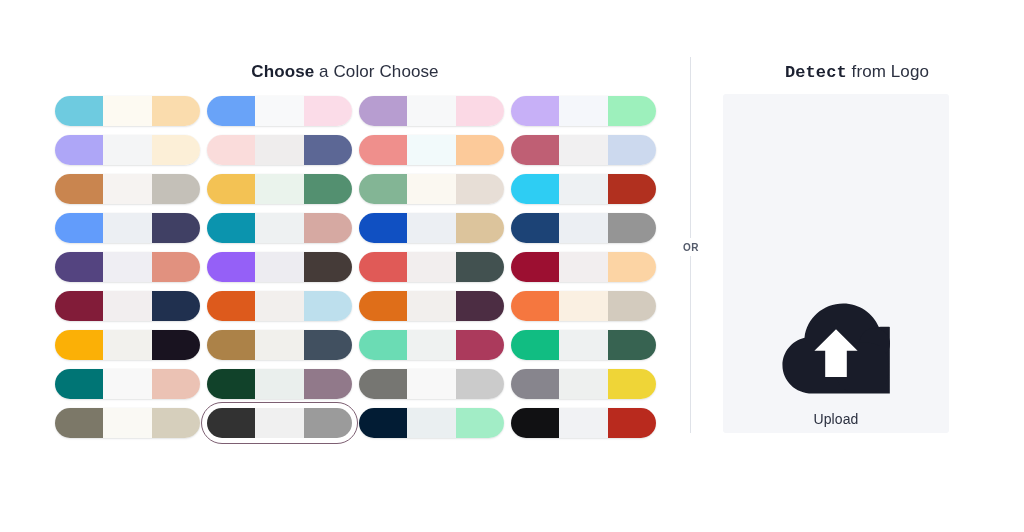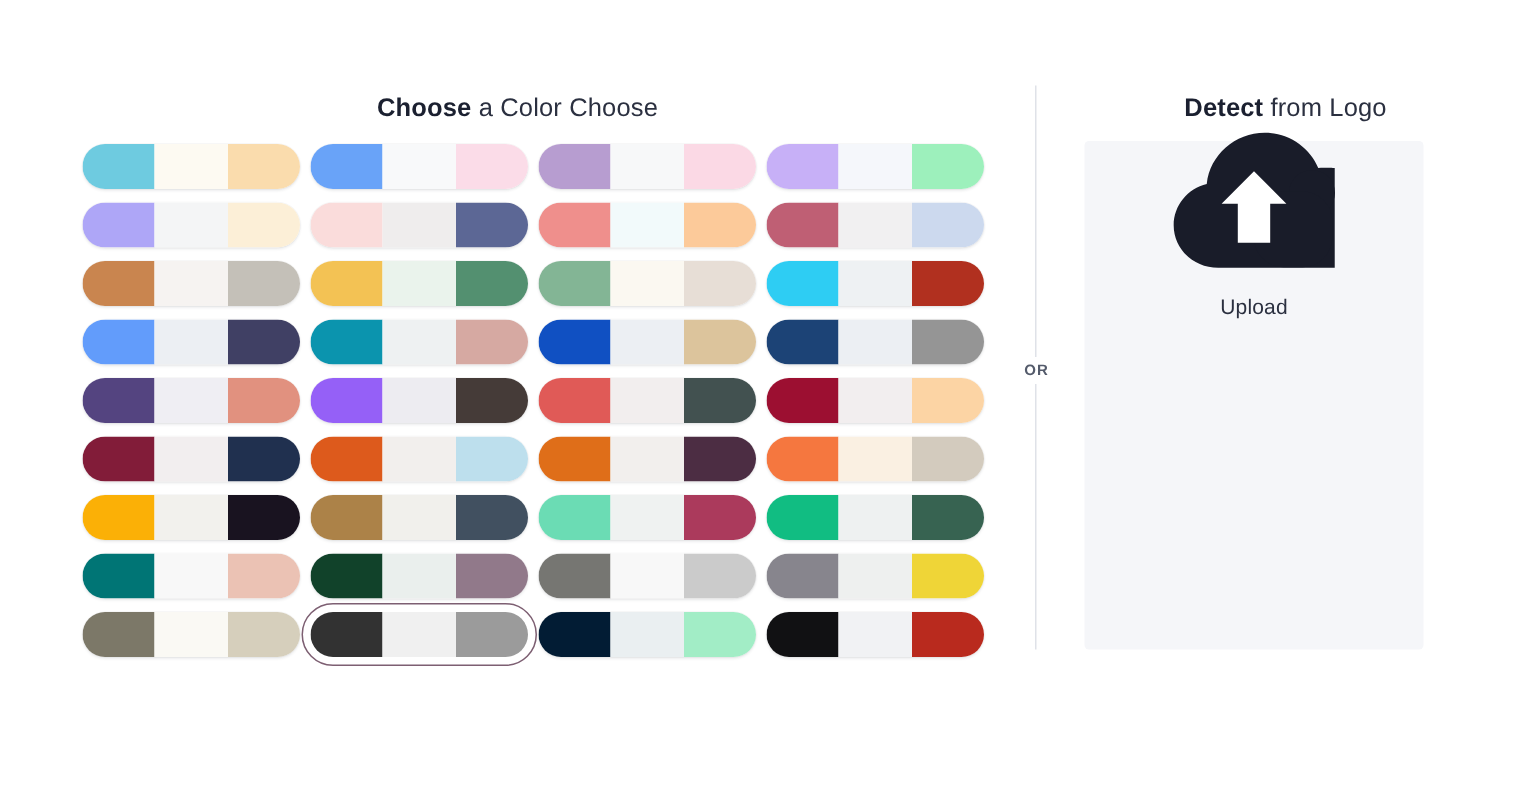--- a/index.html
+++ b/index.html
@@ -143,34 +143,34 @@
     top: 60px;
     left: 0;
     width: 334px;
     text-align: center;
     font-size: 17px;
     line-height: 24px;
     letter-spacing: 0.1px;
     color: #2b3040;
     font-weight: 400;
   }
-  .detect-title .strong { font-weight: 700; color: #1b2030; }
+  .detect-title .strong { font-weight: 700; color: #1b2030; font-family: Liberation Mono, monospace; }
 
   .upload-panel {
     position: absolute;
     left: 33px;
     top: 94px;
     width: 226px;
     height: 339px;
     background: #f5f6f9;
     border-radius: 3px;
     display: flex;
     flex-direction: column;
     align-items: center;
-    justify-content: flex-start;
+    justify-content: flex-end;
     cursor: pointer;
   }
   .upload-inner {
     display: flex;
     flex-direction: column;
     align-items: center;
     transform: translateY(-6px);
   }
   .cloud-icon {
     width: 108px;

